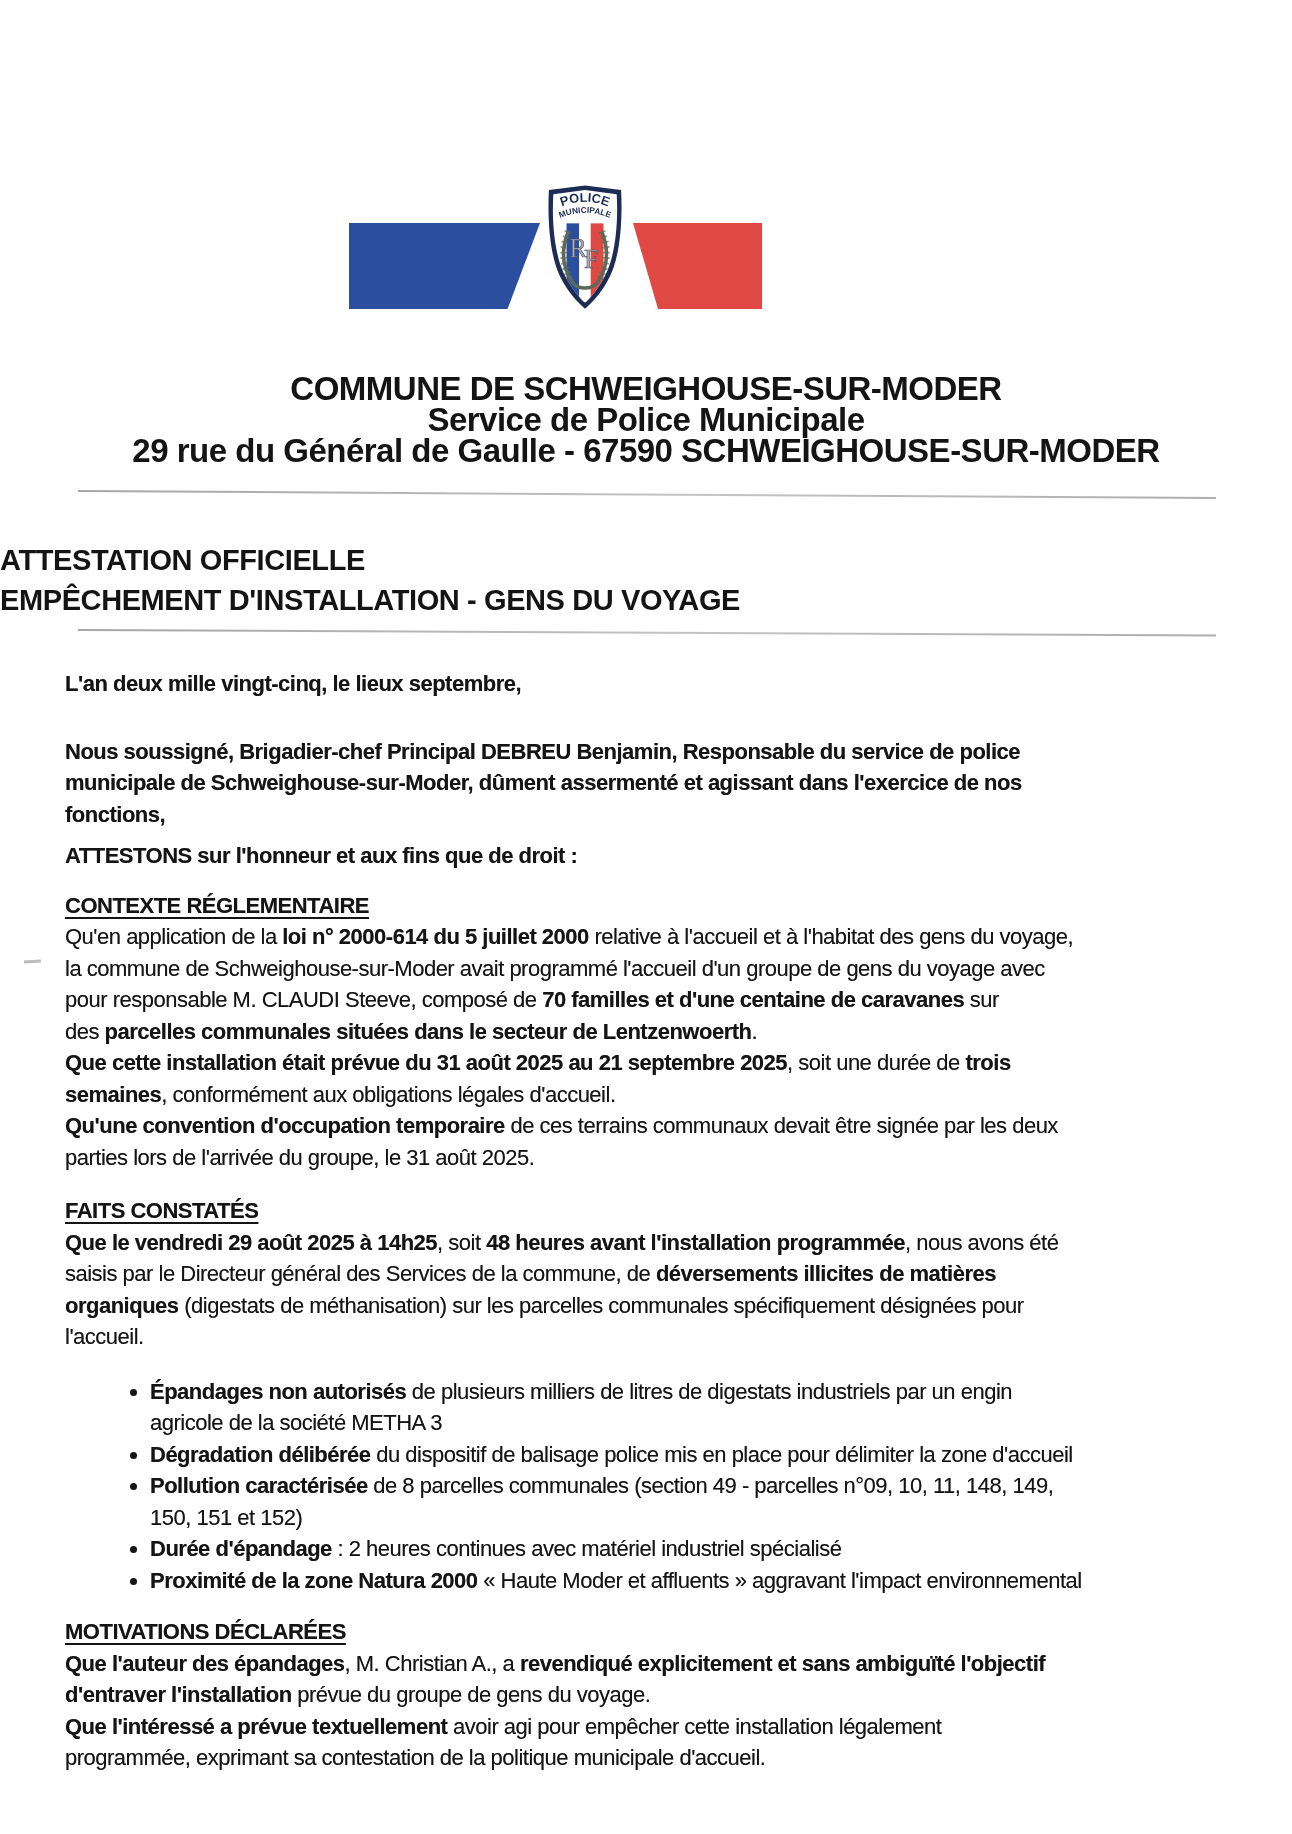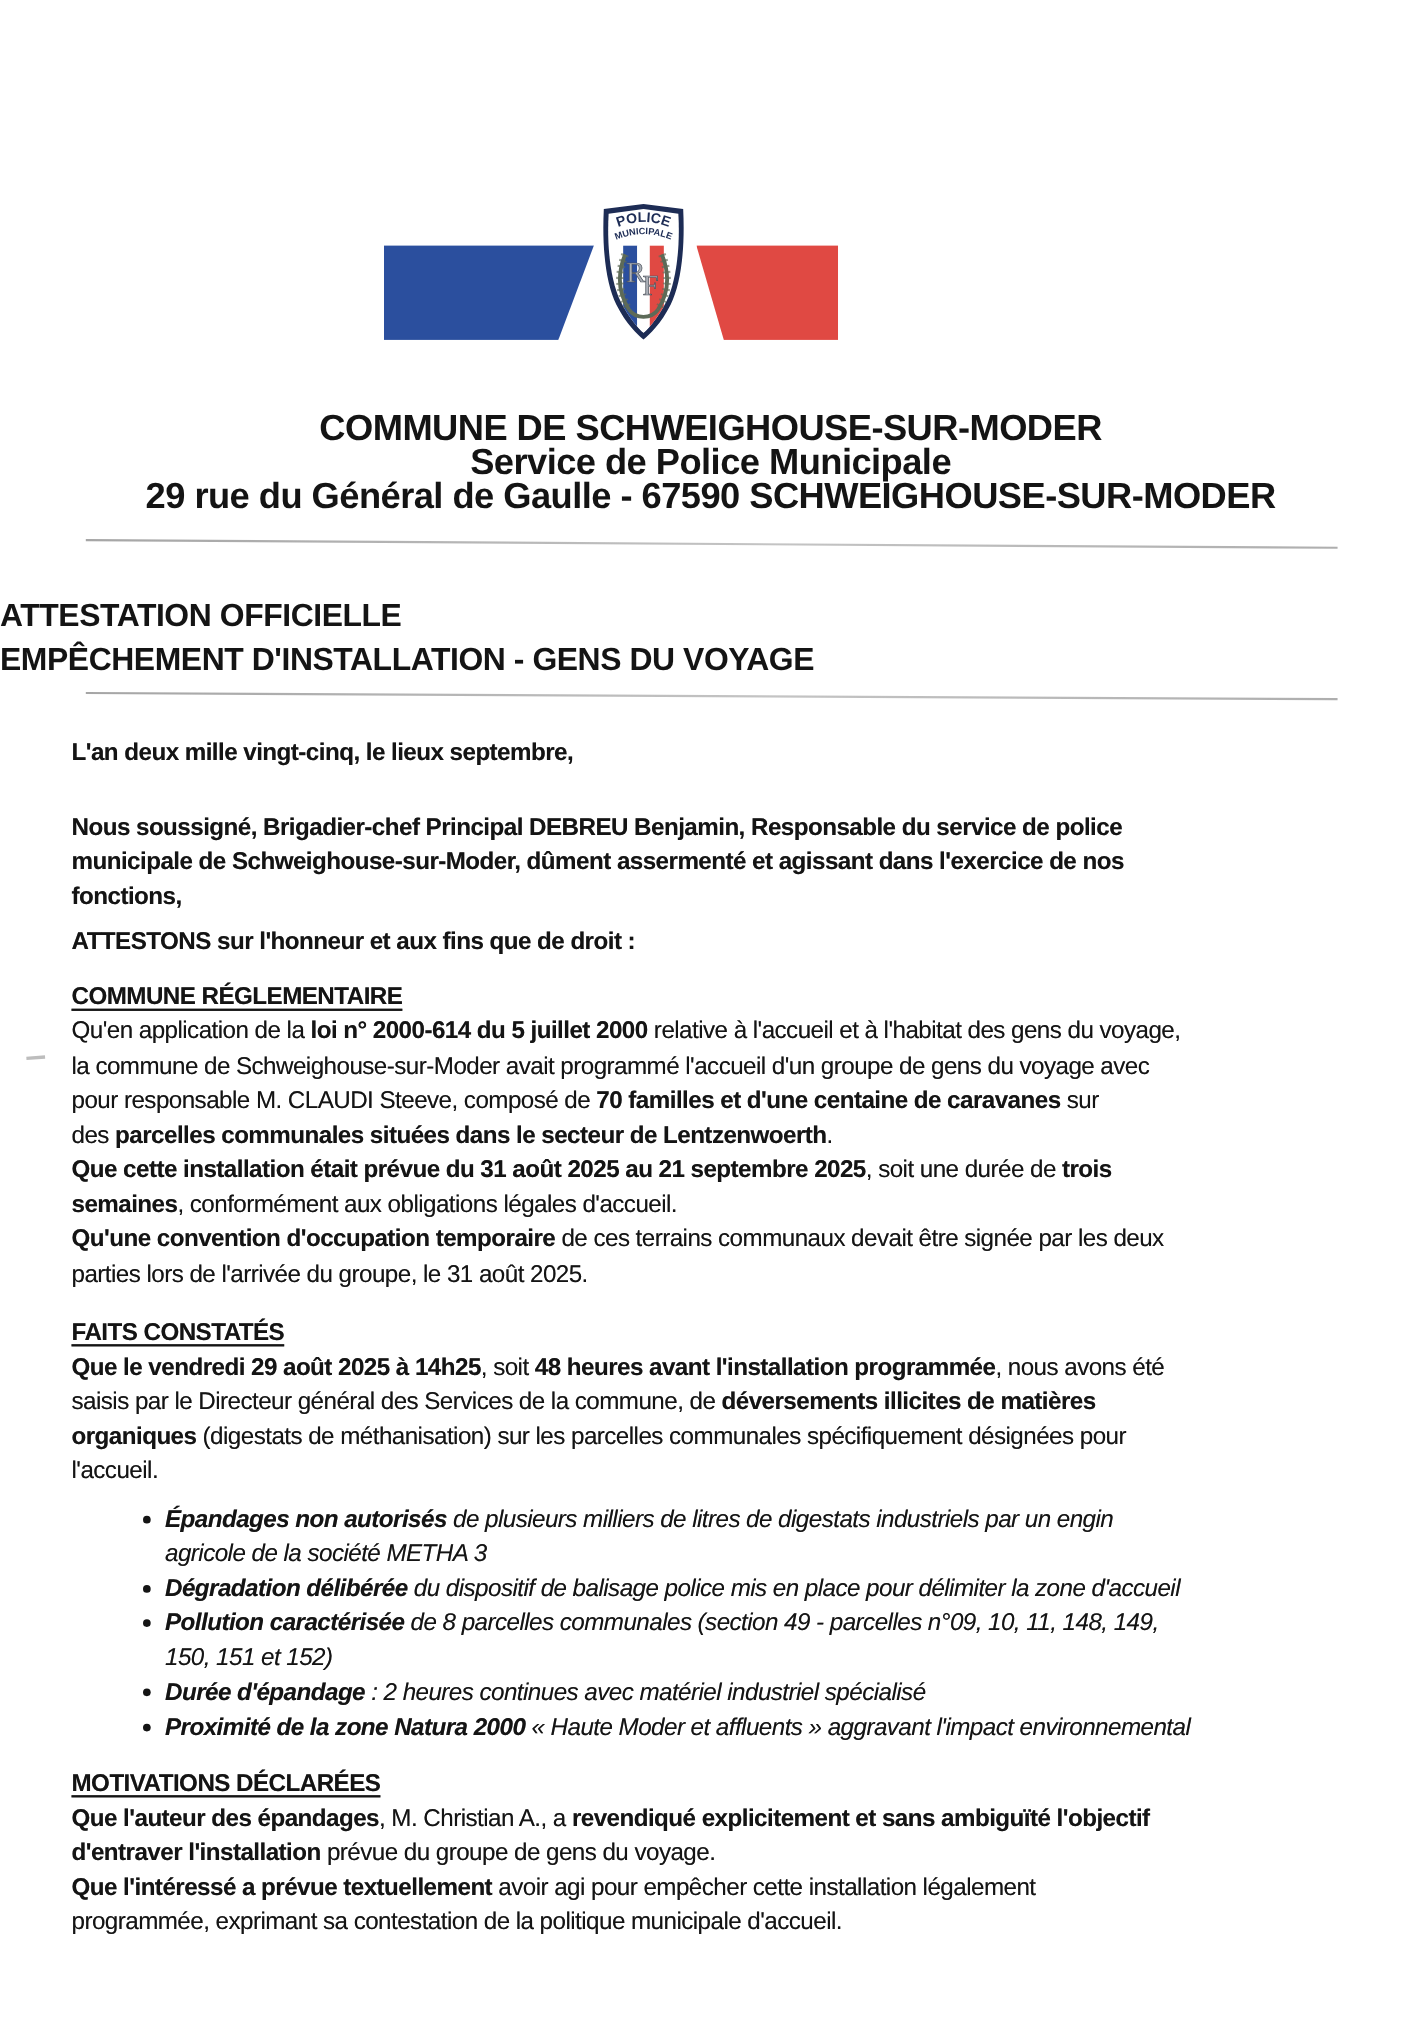--- a/index.html
+++ b/index.html
@@ -37,21 +37,21 @@
        text-shadow:0 0 .4px rgba(0,0,0,.45);}
   .par{white-space:pre-wrap;margin:0;}
   .mt-date{margin-top:10px;}
   .mt-intro{margin-top:36px;}
   .mt-attest{margin-top:10px;}
   .heading{font-weight:700;text-decoration:underline;
        text-decoration-thickness:2px;text-underline-offset:4px;white-space:pre-wrap;}
   .mt-h1{margin-top:18px;}
   .mt-h2{margin-top:22px;}
   .mt-h3{margin-top:20px;}
-  ul.facts{margin:12px 0 0 0;padding-left:85px;font-style:italic;}
+  ul.facts{margin:23px 0 0 0;padding-left:85px;}
   ul.facts li{white-space:pre-wrap;}
   b{font-weight:700;}
 </style>
 </head>
 <body>
 
 <div class="page">
 
   <div class="logo">
     <div class="band band-blue" style="background-color: rgb(43, 79, 158);"></div>
@@ -106,21 +106,21 @@
   <div class="content">
 
     <div class="par mt-date"><b>L'an deux mille vingt-cinq, le lieux septembre,</b></div>
 
     <div class="par mt-intro"><b>Nous soussigné, Brigadier-chef Principal DEBREU Benjamin, Responsable du service de police
 municipale de Schweighouse-sur-Moder, dûment assermenté et agissant dans l'exercice de nos
 fonctions,</b></div>
 
     <div class="par mt-attest"><b>ATTESTONS sur l'honneur et aux fins que de droit :</b></div>
 
-    <div class="heading mt-h1">COMMUNE RÉGLEMENTAIRE</div>
+    <div class="heading mt-h1">CONTEXTE RÉGLEMENTAIRE</div>
     <div class="par"><span>Qu'en application de la </span><b>loi n° 2000-614 du 5 juillet 2000</b><span> relative à l'accueil et à l'habitat des gens du voyage,
 la commune de Schweighouse-sur-Moder avait programmé l'accueil d'un groupe de gens du voyage avec
 pour responsable M. CLAUDI Steeve, composé de </span><b>70 familles et d'une centaine de caravanes</b><span> sur
 des </span><b>parcelles communales situées dans le secteur de Lentzenwoerth</b><span>.</span></div>
     <div class="par"><b>Que cette installation était prévue du 31 août 2025 au 21 septembre 2025</b><span>, soit une durée de </span><b>trois
 semaines</b><span>, conformément aux obligations légales d'accueil.</span></div>
     <div class="par"><b>Qu'une convention d'occupation temporaire</b><span> de ces terrains communaux devait être signée par les deux
 parties lors de l'arrivée du groupe, le 31 août 2025.</span></div>
 
     <div class="heading mt-h2">FAITS CONSTATÉS</div>

